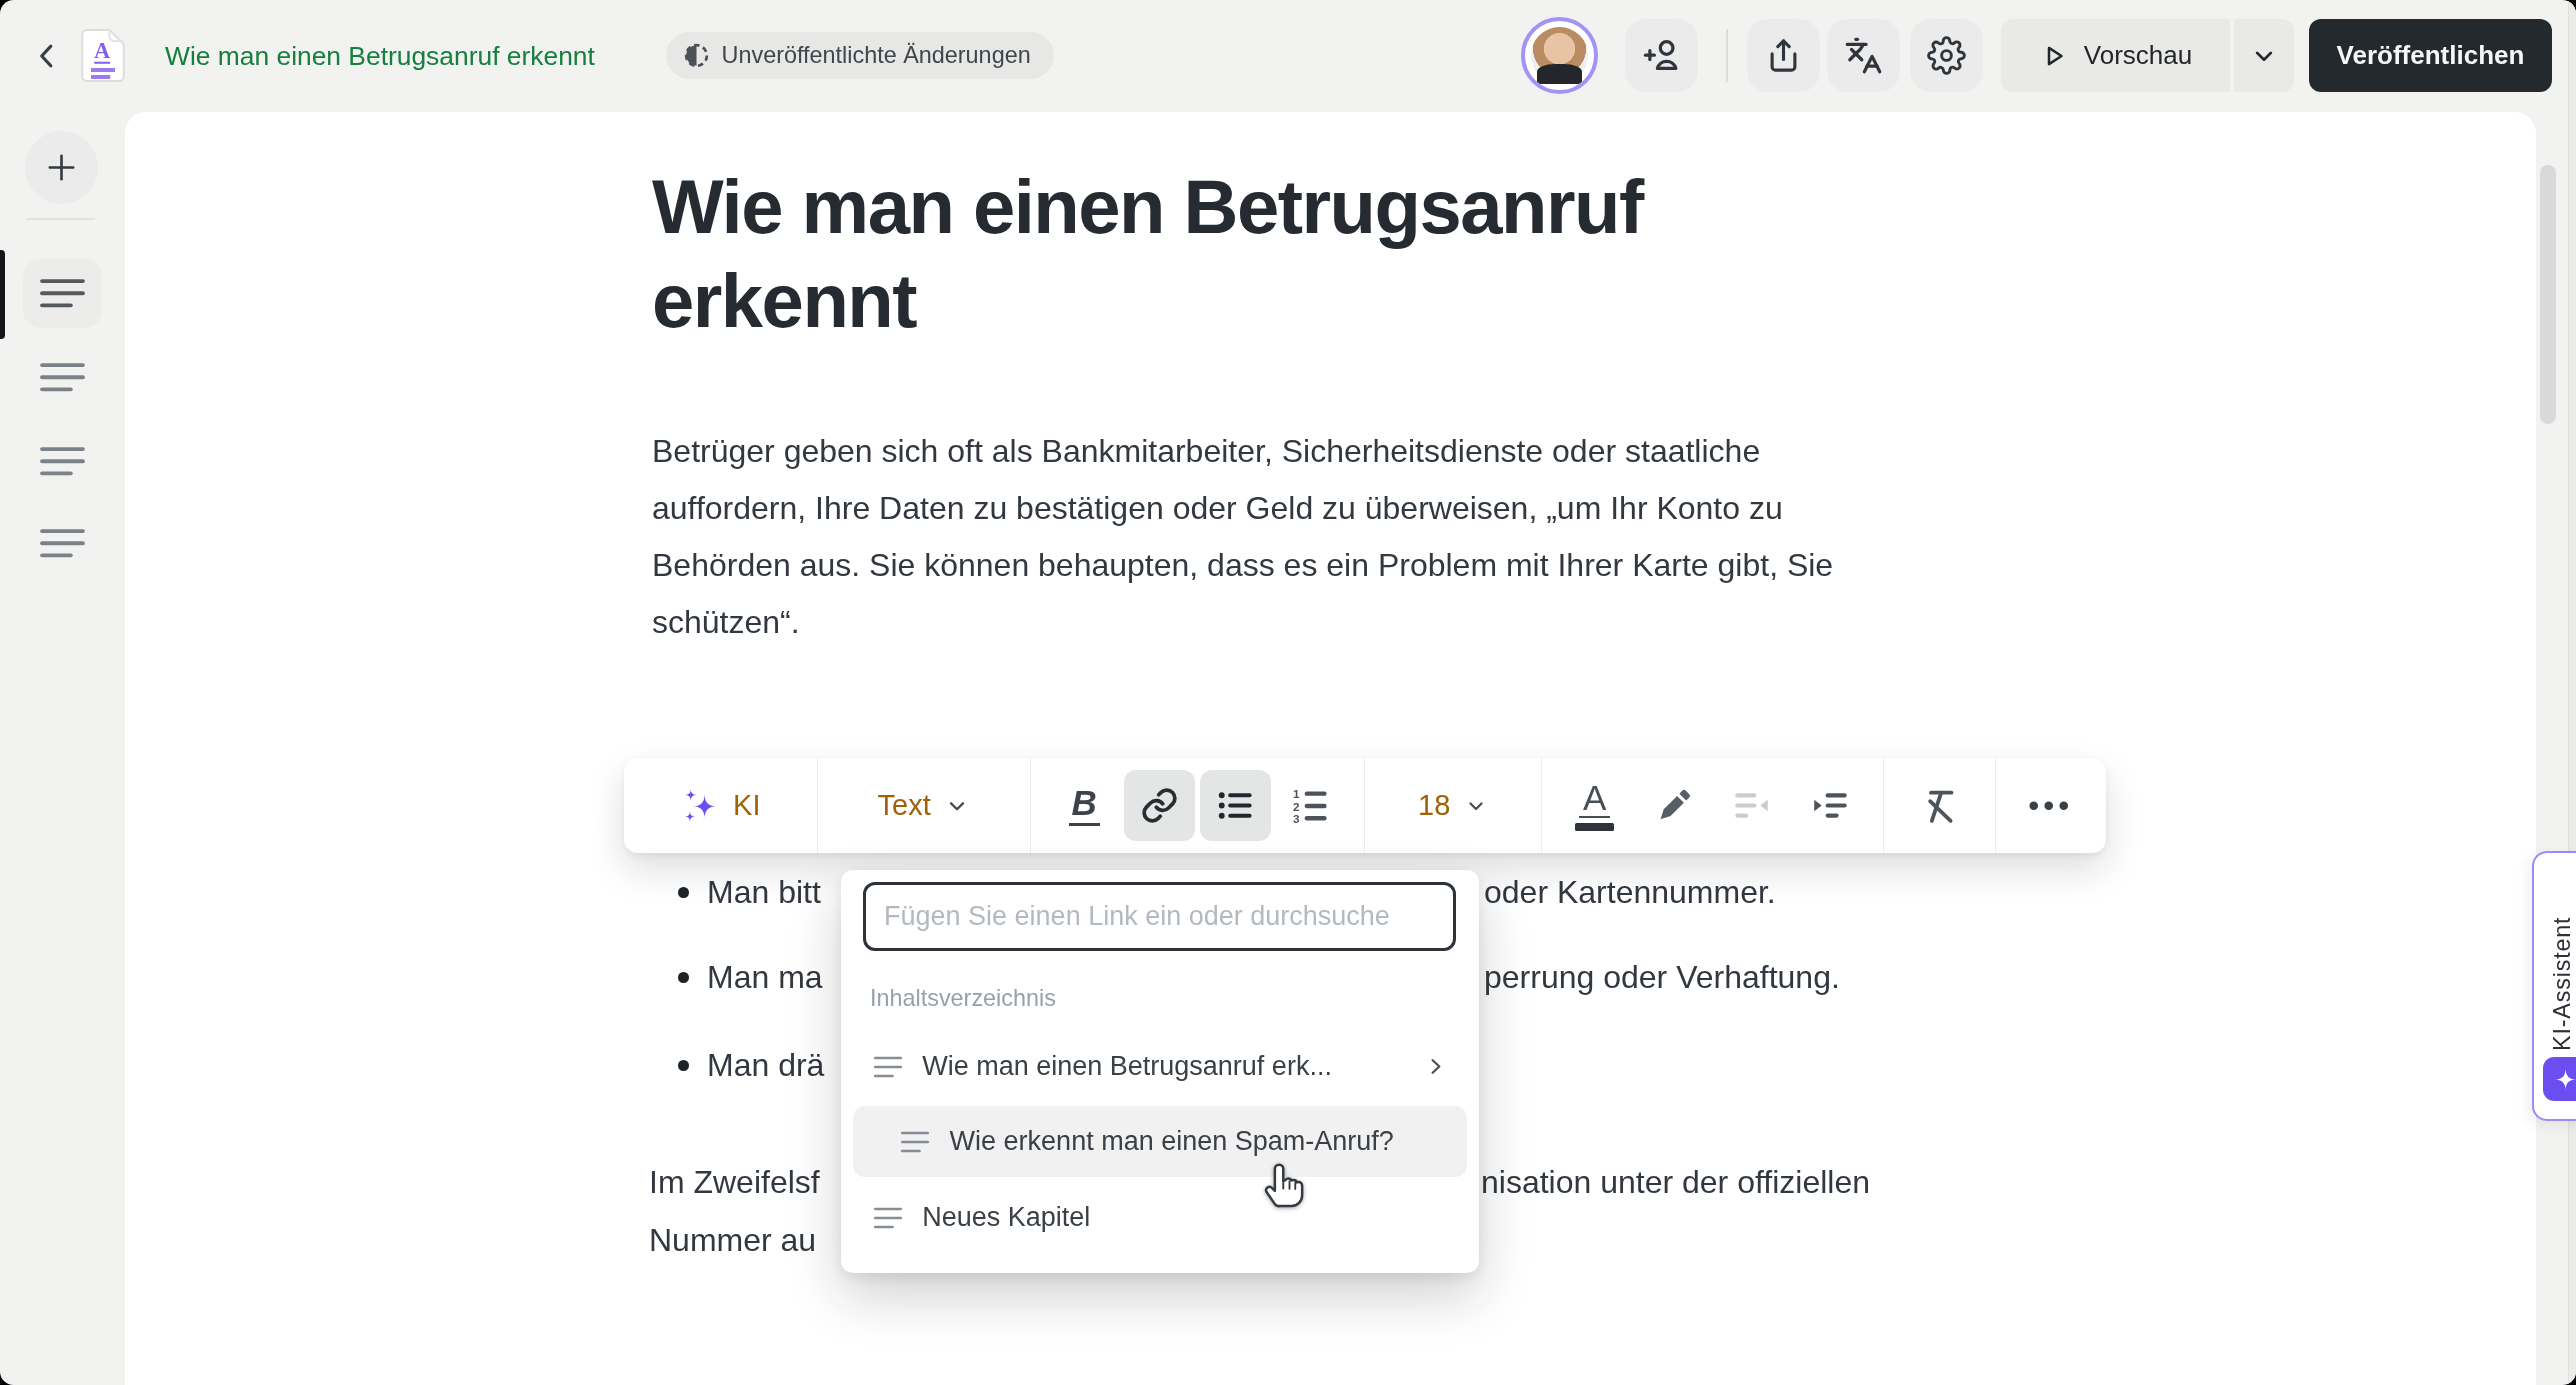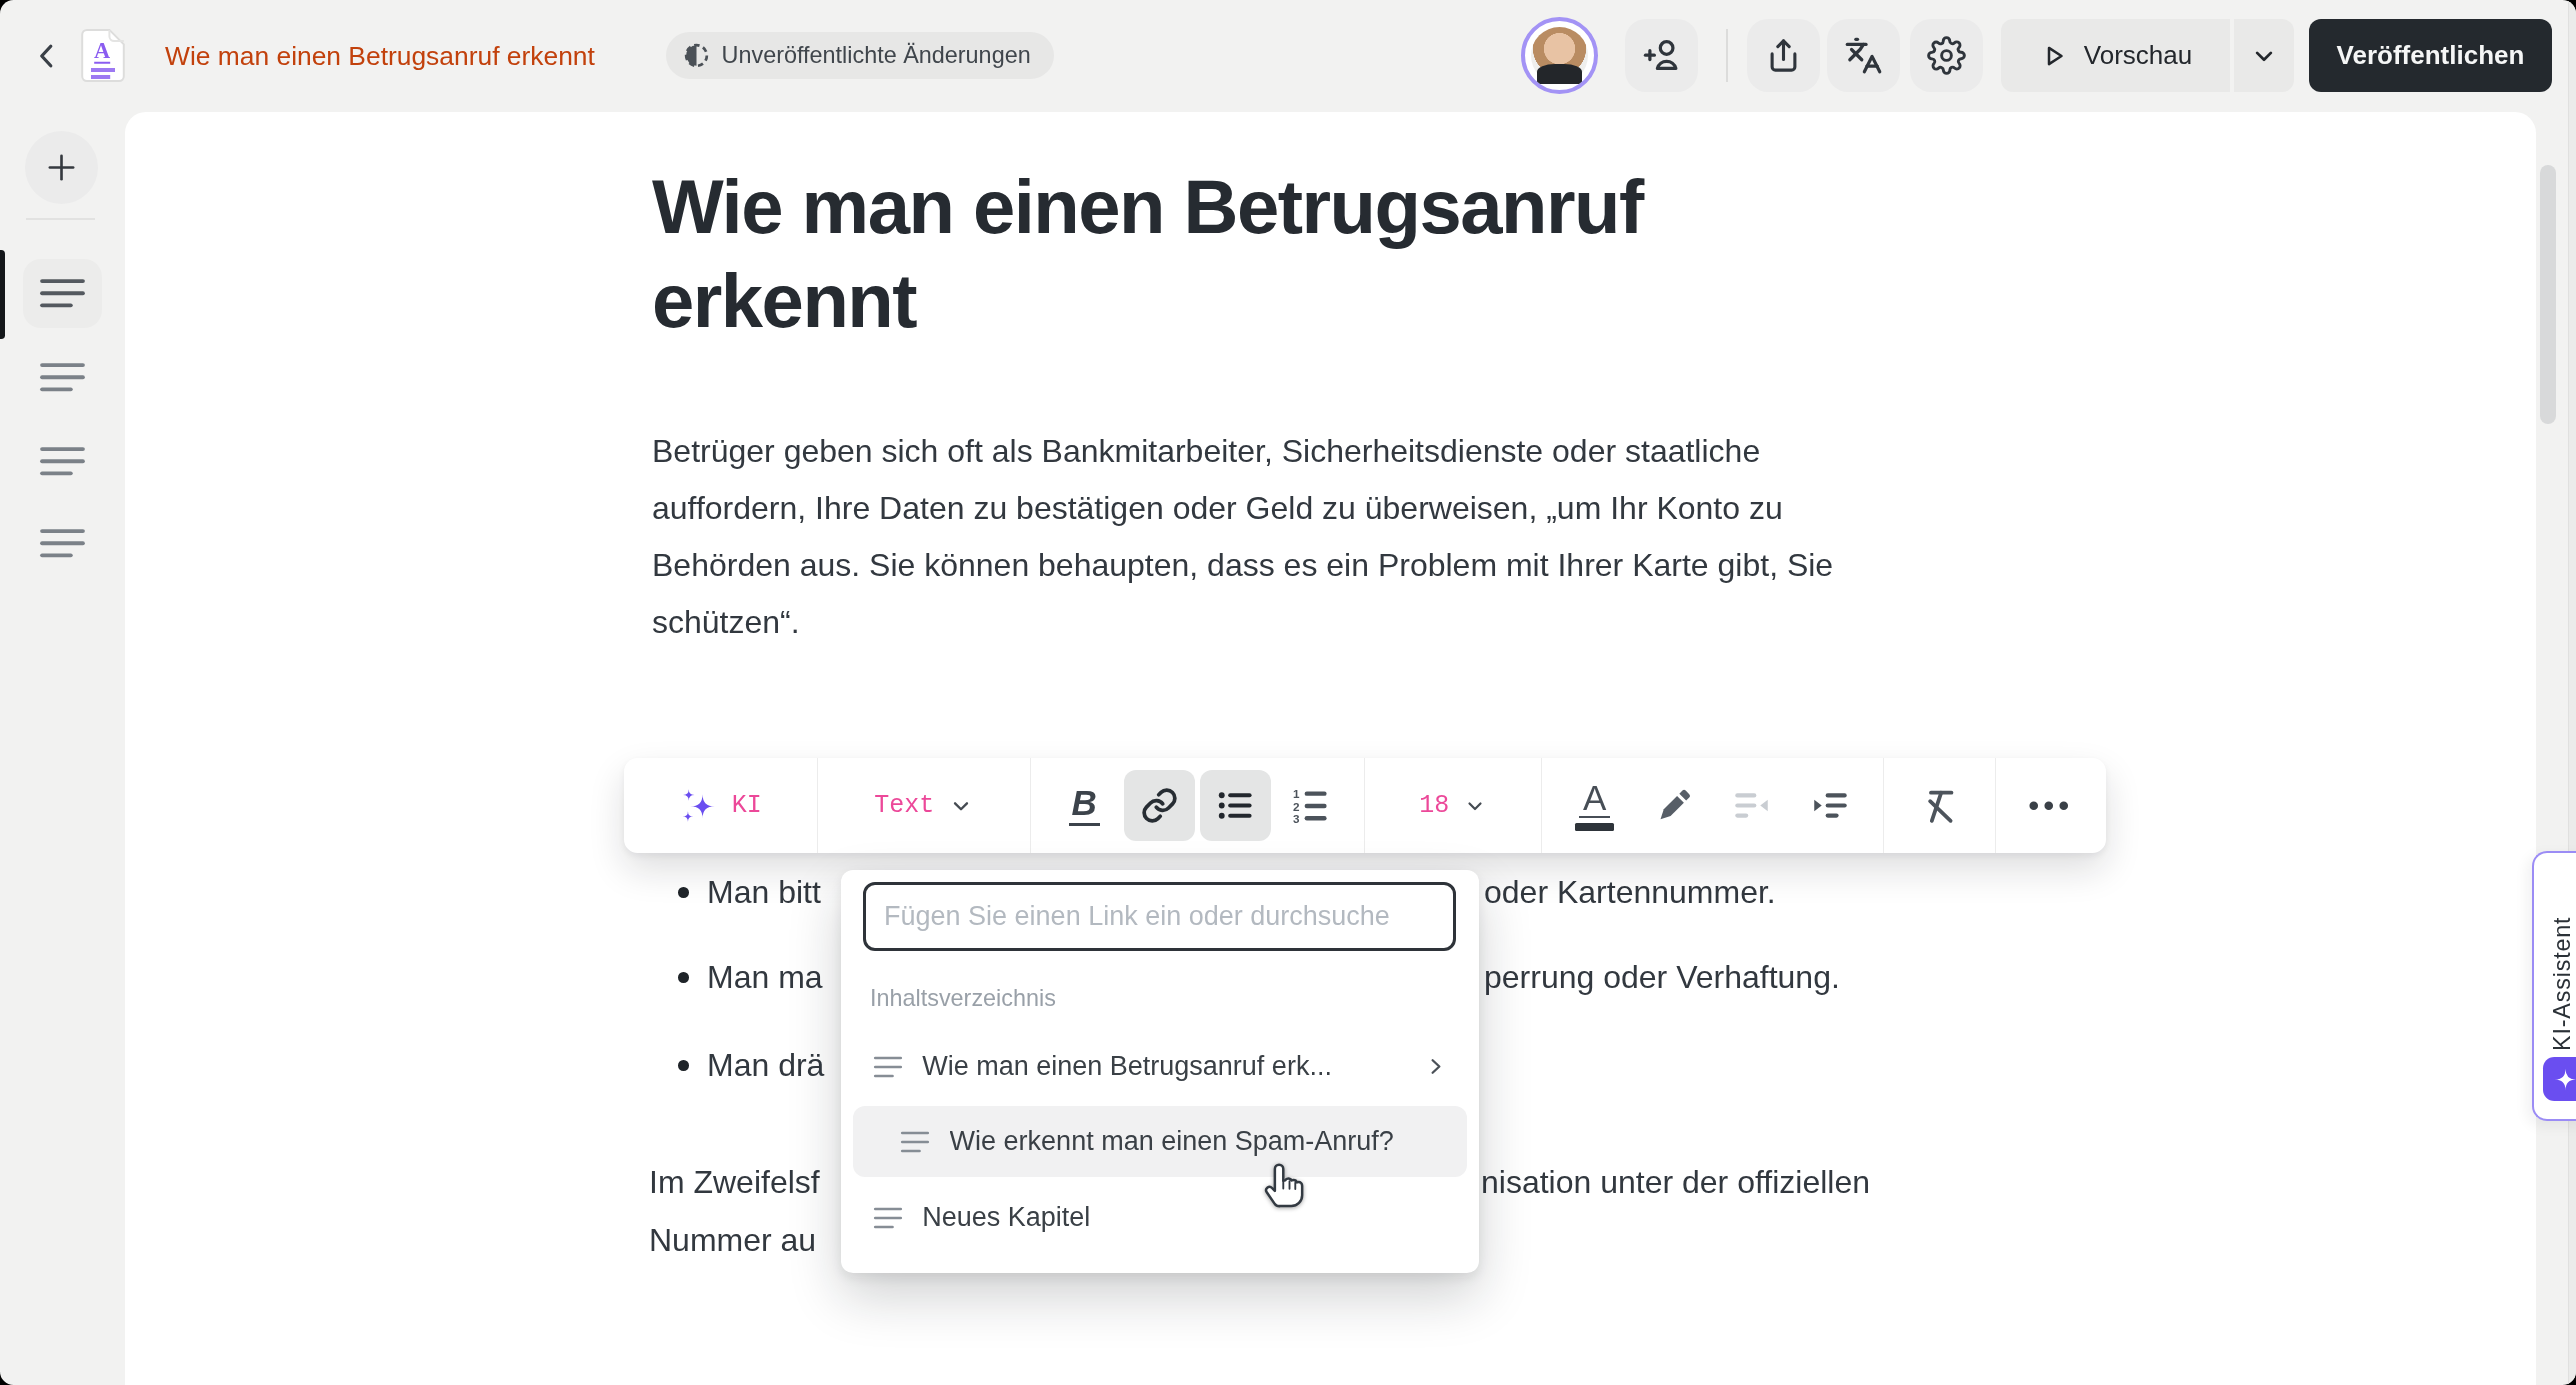--- a/index.html
+++ b/index.html
@@ -2,21 +2,21 @@
 <html style="font-size:12px"><head>
 <meta charset="utf-8">
 <style>
   html,body{margin:0;padding:0;background:#000;}
   body{font-family:"Liberation Sans","DejaVu Sans",sans-serif;}
   #stage{position:relative;width:2576px;height:1385px;background:#f2f2f1;overflow:hidden;border-radius:13.6px;}
   .abs{position:absolute;}
   svg{display:block;}
 
   
-  .hdr-title{font-size:26.4px;color:#c2410c;font-weight:500;white-space:nowrap;}
+  .hdr-title{font-size:26.4px;color:#15803d;font-weight:500;white-space:nowrap;}
   .badge{display:flex;align-items:center;gap:12px;height:47px;padding:0 23px 0 16.6px;border-radius:24px;background:#e7e7e6;}
   .badge-label{font-size:23.4px;color:#40464c;font-weight:500;white-space:nowrap;}
   .icon-btn{width:73px;height:73px;border-radius:21px;background:#ebebeb;display:flex;align-items:center;justify-content:center;cursor:pointer;}
   .hdr-divider{width:1.5px;height:53px;background:#dcdcdb;}
   .btn-preview{height:73px;background:#e9e9e8;display:flex;align-items:center;justify-content:center;gap:15px;cursor:pointer;}
   .btn-preview-main{border-radius:12px 0 0 12px;width:229px;}
   .btn-preview-caret{border-radius:0 12px 12px 0;width:60px;margin-left:2.3px;}
   .btn-preview .lbl{font-size:26px;color:#23272c;font-weight:500;}
   .btn-publish{height:73px;width:243px;border-radius:12px;background:#24292e;display:flex;align-items:center;justify-content:center;cursor:pointer;}
   .btn-publish .lbl{font-size:26px;color:#f5f6f6;font-weight:600;}
@@ -38,21 +38,21 @@
   .bullet-dot{position:absolute;left:26px;top:23px;width:10.6px;height:10.6px;border-radius:50%;background:#1f2429;}
   .frag{position:absolute;top:0;height:57px;line-height:57px;font-size:32px;color:#32383f;white-space:nowrap;}
   .frag-right{left:832px;}
   .frag-left-b{left:55px;}
 
   
   .toolbar{left:624px;top:758px;width:1482px;height:95px;background:#fff;border-radius:13.6px;
            box-shadow:0 3px 7.6px rgba(20,24,30,.06),0 16.6px 36px rgba(20,24,30,.14);display:flex;align-items:stretch;z-index:20;}
   .tb-sec{display:flex;align-items:center;justify-content:center;gap:13.6px;border-right:1.5px solid #ececec;}
   .tb-sec:last-child{border-right:none;}
-  .tb-txt{font-size:25px;color:#ec4899;font-weight:500;font-family:Liberation Mono, monospace;}
+  .tb-txt{font-size:29px;color:#a16207;font-weight:500;}
   .tb-slot{width:71px;height:71px;border-radius:12px;display:flex;align-items:center;justify-content:center;cursor:pointer;}
   .tb-slot.active{background:#e4e5e5;}
   .tb-bold{font-size:35px;font-weight:700;font-style:italic;color:#3c434b;border-bottom:3.8px solid #3c434b;line-height:1.05;padding:0 3px 1.5px;}
   .tb-colorA{display:flex;flex-direction:column;align-items:center;line-height:1;}
   .tb-colorA .a{font-size:35px;color:#474e56;border-bottom:2.3px solid #474e56;padding:0 3.8px 0.8px;}
   .tb-colorA .bar{margin-top:5.3px;width:39px;height:8.3px;background:#2e343a;border-radius:1.5px;}
   .tb-more{font-size:30px;color:#3a4047;letter-spacing:4.5px;font-weight:700;}
 
   
   .popup{left:841px;top:870px;width:638px;height:403px;background:#fff;border-radius:12px;

